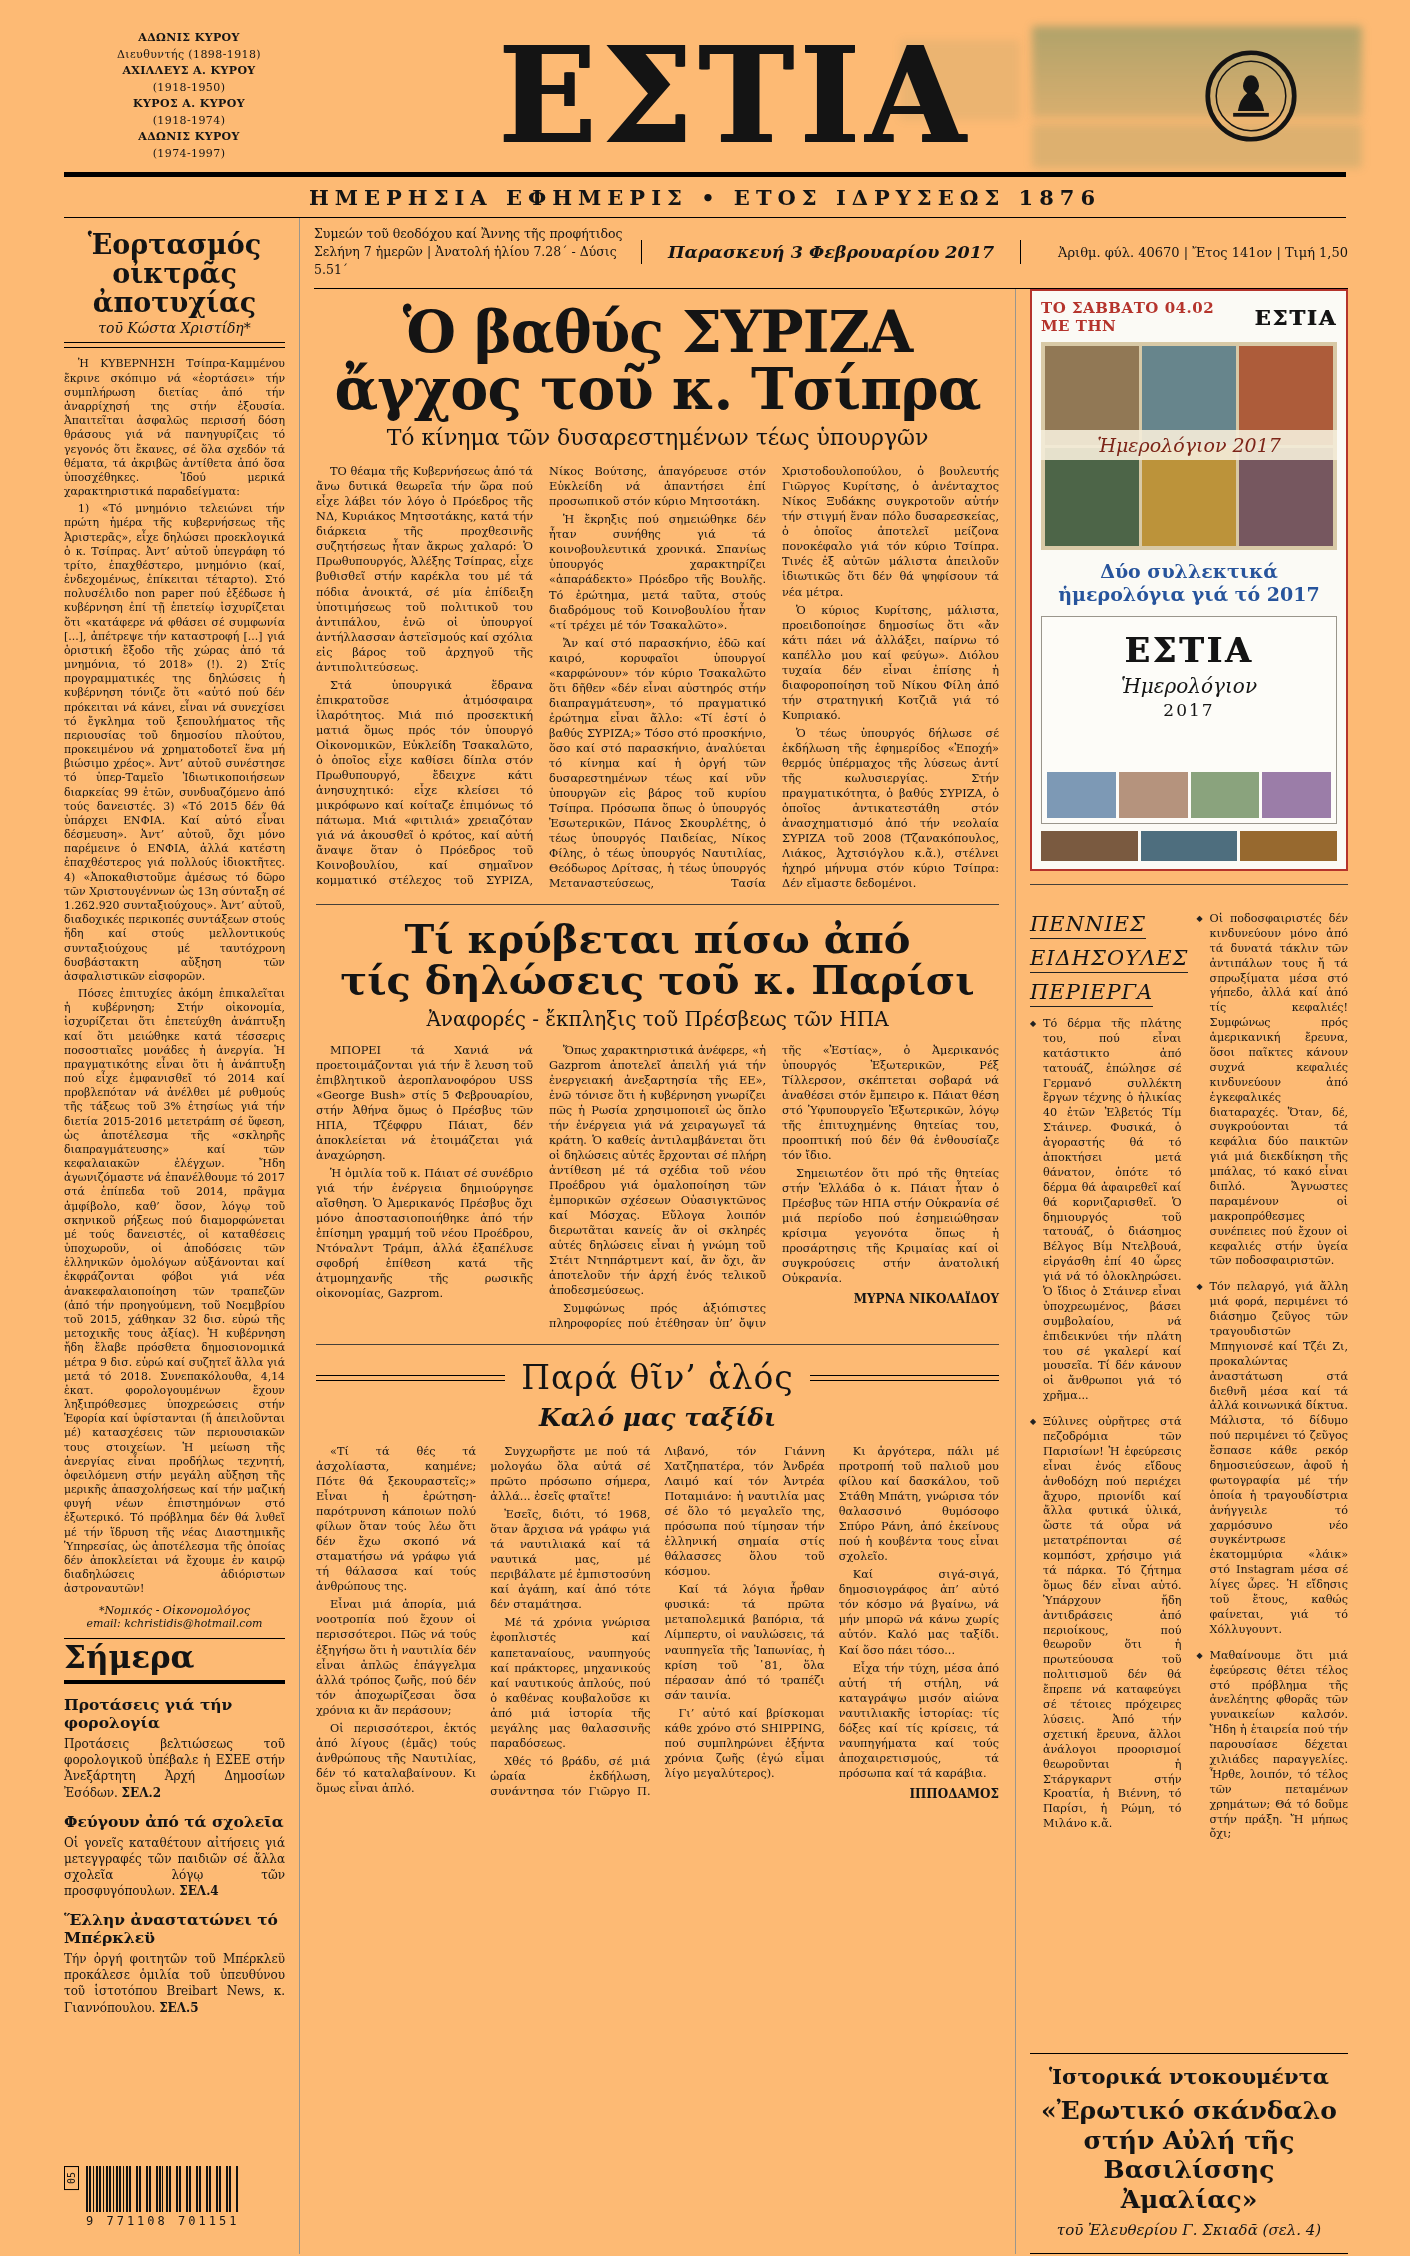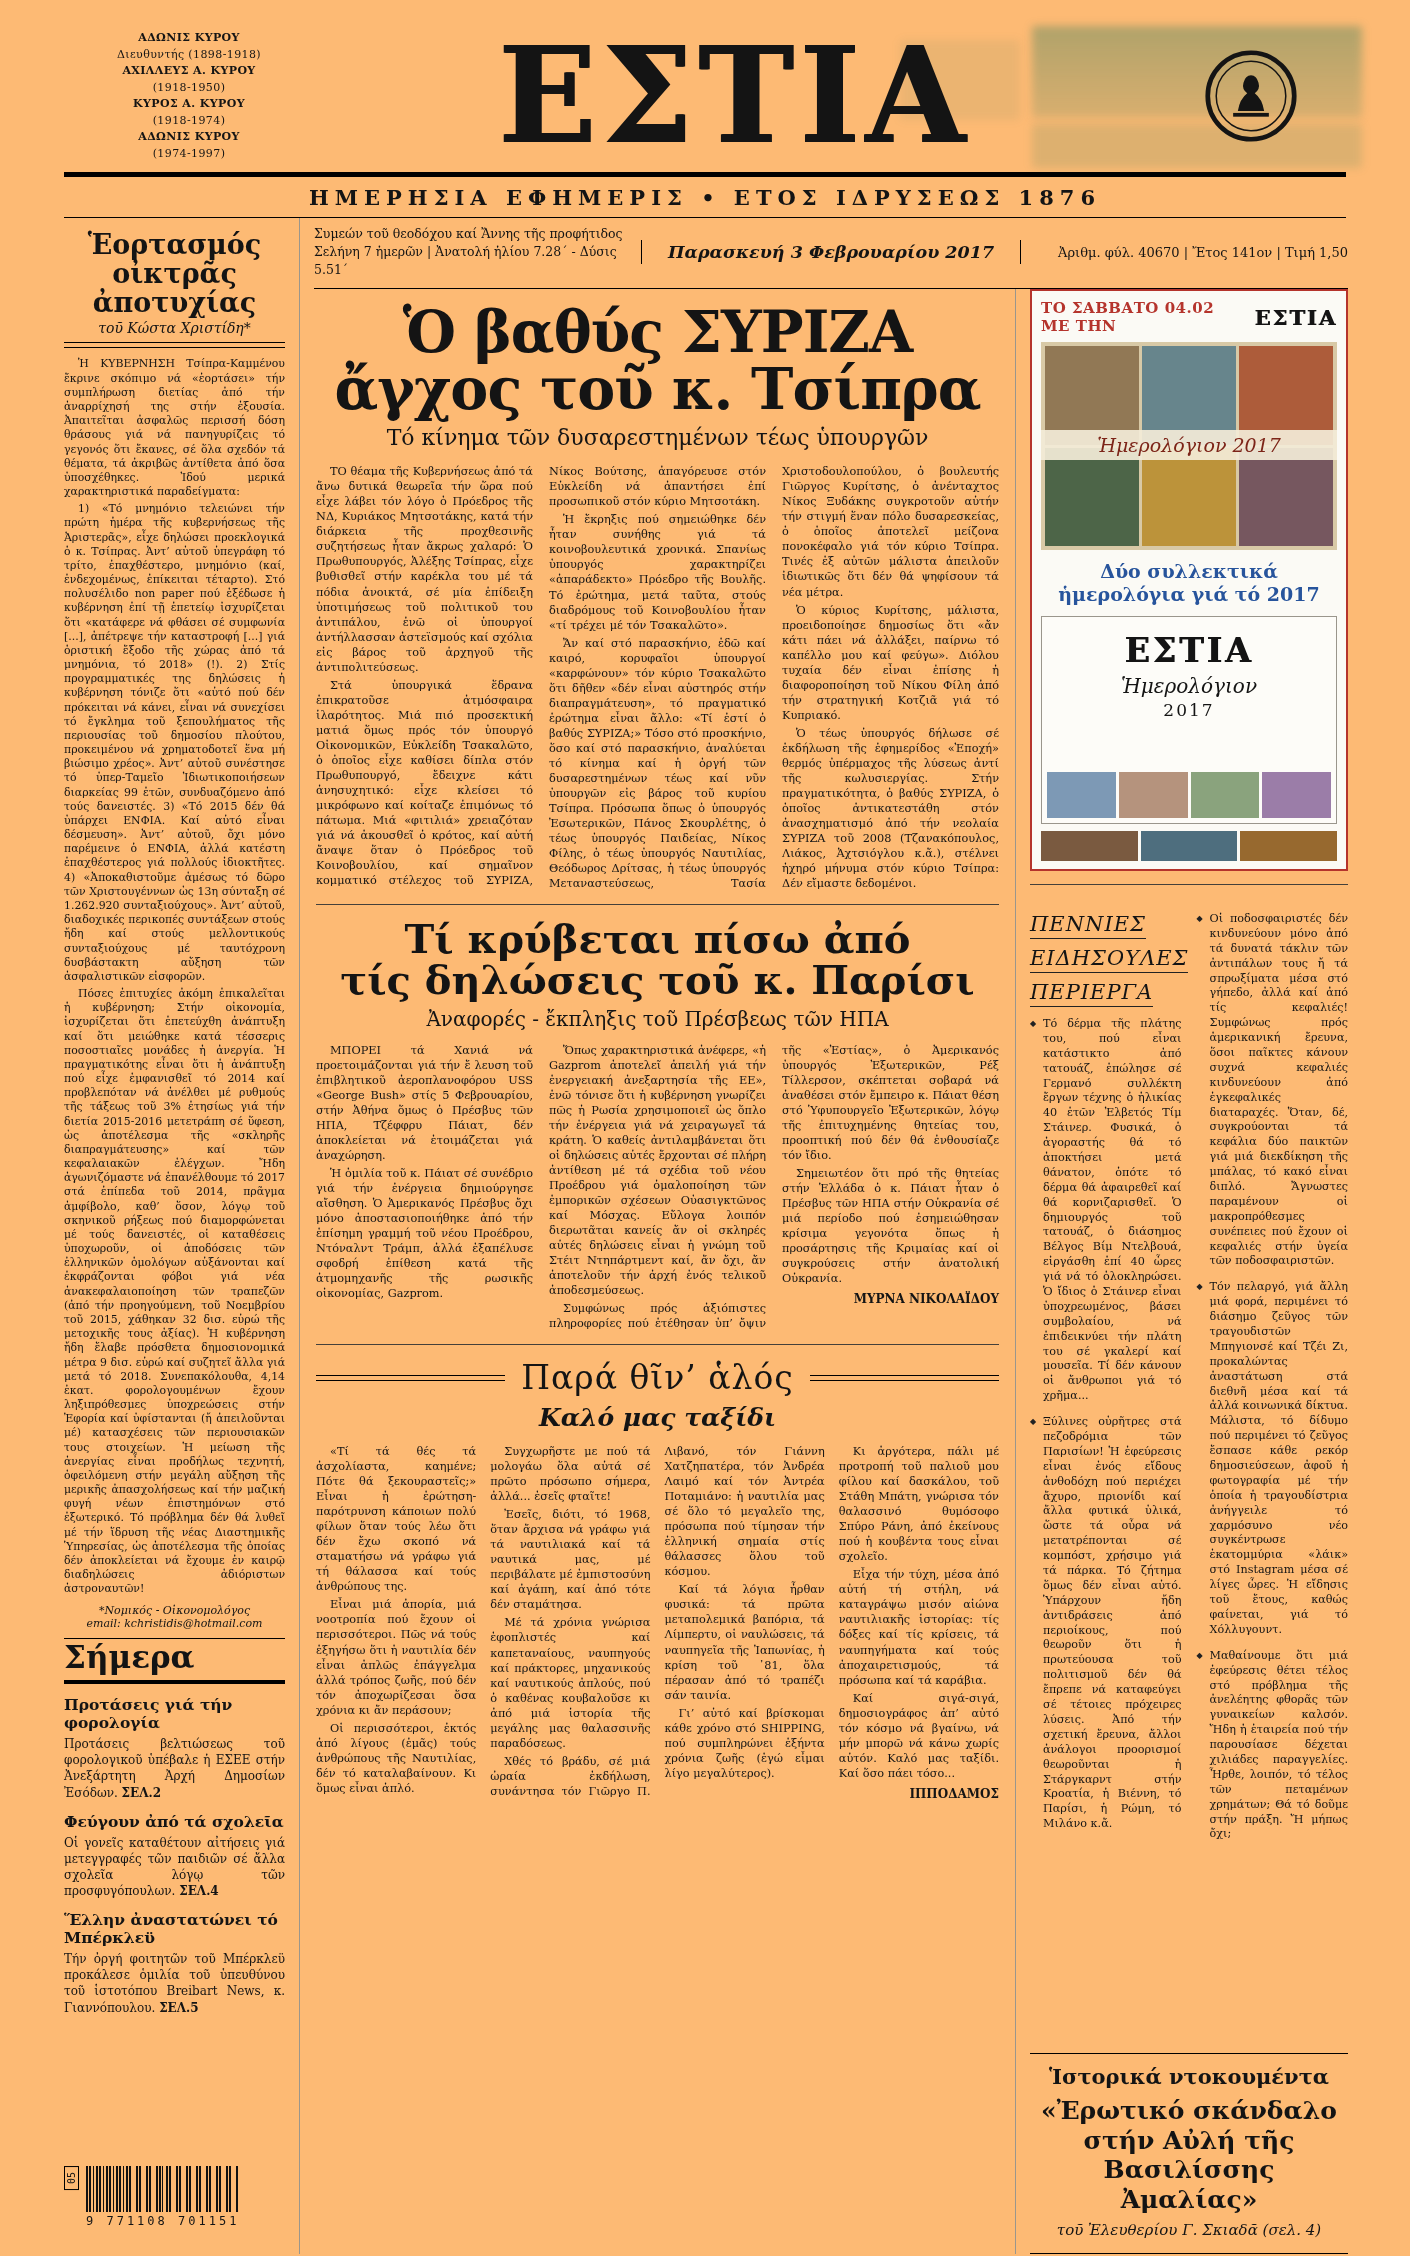--- a/index.html
+++ b/index.html
@@ -258,22 +258,22 @@
               <p>«Τί τά θές τά ἀσχολίαστα, καημένε; Πότε θά ξεκουραστεῖς;» Εἶναι ἡ ἐρώτηση-παρότρυνση κάποιων πολύ φίλων ὅταν τούς λέω ὅτι δέν ἔχω σκοπό νά σταματήσω νά γράφω γιά τή θάλασσα καί τούς ἀνθρώπους της.</p>
               <p>Εἶναι μιά ἀπορία, μιά νοοτροπία πού ἔχουν οἱ περισσότεροι. Πῶς νά τούς ἐξηγήσω ὅτι ἡ ναυτιλία δέν εἶναι ἁπλῶς ἐπάγγελμα ἀλλά τρόπος ζωῆς, πού δέν τόν ἀποχωρίζεσαι ὅσα χρόνια κι ἄν περάσουν;</p>
               <p>Οἱ περισσότεροι, ἐκτός ἀπό λίγους (ἐμᾶς) τούς ἀνθρώπους τῆς Ναυτιλίας, δέν τό καταλαβαίνουν. Κι ὅμως εἶναι ἁπλό.</p>
               <p>Συγχωρῆστε με πού τά μολογάω ὅλα αὐτά σέ πρῶτο πρόσωπο σήμερα, ἀλλά... ἐσεῖς φταῖτε!</p>
               <p>Ἐσεῖς, διότι, τό 1968, ὅταν ἄρχισα νά γράφω γιά τά ναυτιλιακά καί τά ναυτικά μας, μέ περιβάλατε μέ ἐμπιστοσύνη καί ἀγάπη, καί ἀπό τότε δέν σταμάτησα.</p>
               <p>Μέ τά χρόνια γνώρισα ἐφοπλιστές καί καπεταναίους, ναυπηγούς καί πράκτορες, μηχανικούς καί ναυτικούς ἁπλούς, πού ὁ καθένας κουβαλοῦσε κι ἀπό μιά ἱστορία τῆς μεγάλης μας θαλασσινῆς παραδόσεως.</p>
               <p>Χθές τό βράδυ, σέ μιά ὡραία ἐκδήλωση, συνάντησα τόν Γιῶργο Π. Λιβανό, τόν Γιάννη Χατζηπατέρα, τόν Ἀνδρέα Λαιμό καί τόν Ἀντρέα Ποταμιάνο: ἡ ναυτιλία μας σέ ὅλο τό μεγαλεῖο της, πρόσωπα πού τίμησαν τήν ἑλληνική σημαία στίς θάλασσες ὅλου τοῦ κόσμου.</p>
               <p>Καί τά λόγια ἦρθαν φυσικά: τά πρῶτα μεταπολεμικά βαπόρια, τά Λίμπερτυ, οἱ ναυλώσεις, τά ναυπηγεῖα τῆς Ἰαπωνίας, ἡ κρίση τοῦ ᾽81, ὅλα πέρασαν ἀπό τό τραπέζι σάν ταινία.</p>
               <p>Γι’ αὐτό καί βρίσκομαι κάθε χρόνο στό SHIPPING, πού συμπληρώνει ἐξήντα χρόνια ζωῆς (ἐγώ εἶμαι λίγο μεγαλύτερος).</p>
               <p>Κι ἀργότερα, πάλι μέ προτροπή τοῦ παλιοῦ μου φίλου καί δασκάλου, τοῦ Στάθη Μπάτη, γνώρισα τόν θαλασσινό θυμόσοφο Σπύρο Ράνη, ἀπό ἐκείνους πού ἡ κουβέντα τους εἶναι σχολεῖο.</p>
+              <p>Καί σιγά-σιγά, δημοσιογράφος ἀπ’ αὐτό τόν κόσμο νά βγαίνω, νά μήν μπορῶ νά κάνω χωρίς αὐτόν. Καλό μας ταξίδι. Καί ὅσο πάει τόσο...</p>
               <p>Εἶχα τήν τύχη, μέσα ἀπό αὐτή τή στήλη, νά καταγράψω μισόν αἰώνα ναυτιλιακῆς ἱστορίας: τίς δόξες καί τίς κρίσεις, τά ναυπηγήματα καί τούς ἀποχαιρετισμούς, τά πρόσωπα καί τά καράβια.</p>
-              <p>Καί σιγά-σιγά, δημοσιογράφος ἀπ’ αὐτό τόν κόσμο νά βγαίνω, νά μήν μπορῶ νά κάνω χωρίς αὐτόν. Καλό μας ταξίδι. Καί ὅσο πάει τόσο...</p>
               <div class="byline">ΙΠΠΟΔΑΜΟΣ</div>
             </div>
           </article>
 
         </section>
 
         <aside class="right-col">
 
           <section class="promo">
             <div class="promo-head">

